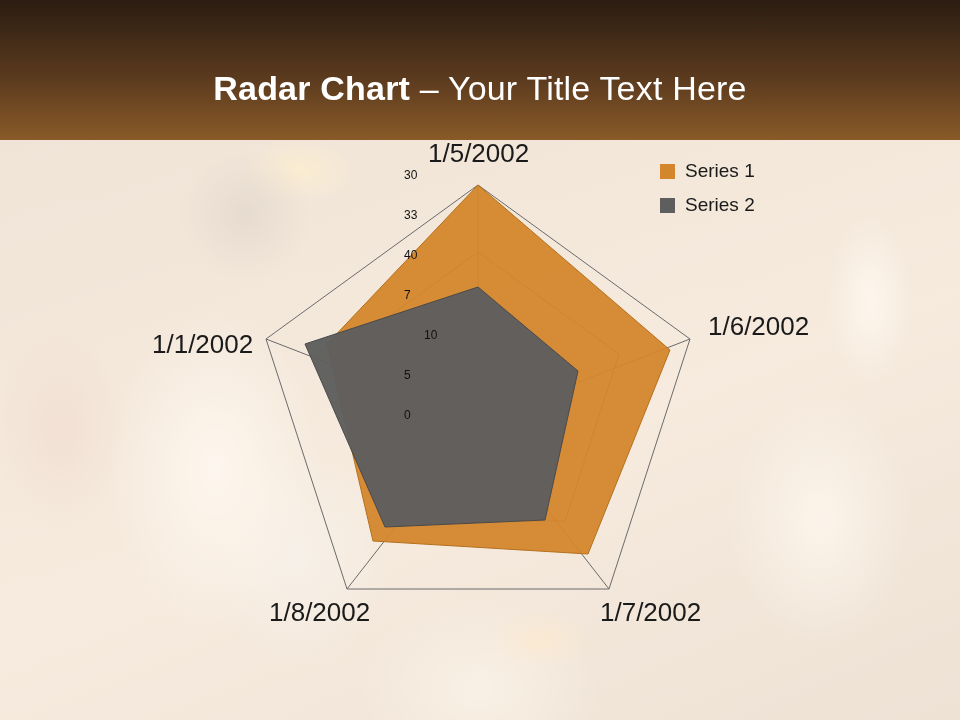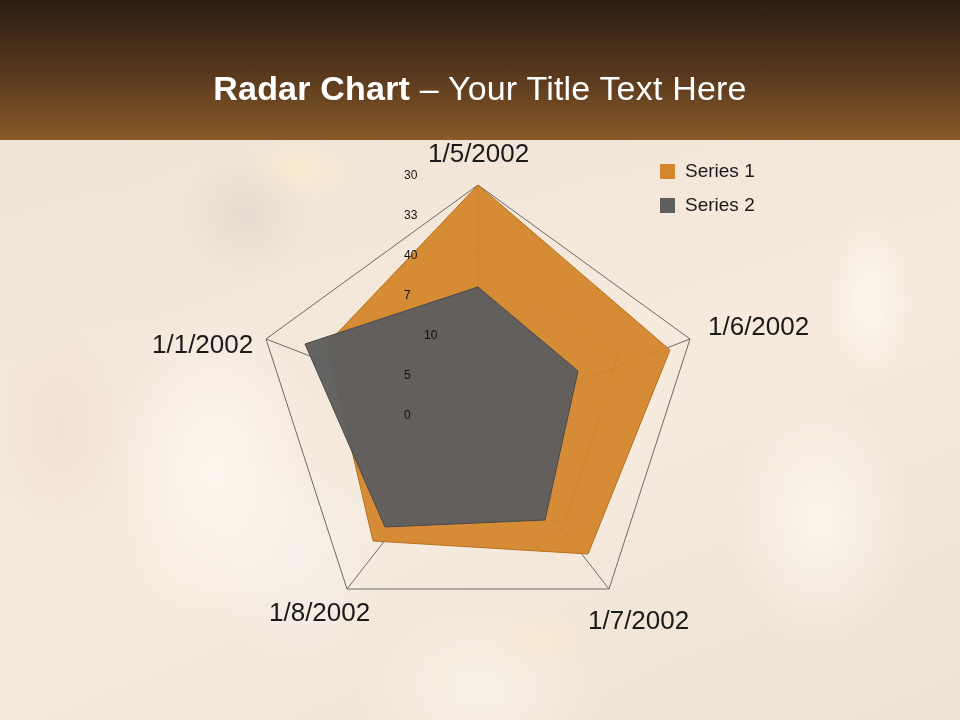--- a/index.html
+++ b/index.html
@@ -144,21 +144,21 @@
     <div class="tick-label" style="left:404px; top:28px; width:36px;">30</div>
     <div class="tick-label" style="left:404px; top:68px; width:36px;">33</div>
     <div class="tick-label" style="left:404px; top:108px; width:36px;">40</div>
     <div class="tick-label" style="left:404px; top:148px; width:36px;">7</div>
     <div class="tick-label" style="left:424px; top:188px; width:36px;">10</div>
     <div class="tick-label" style="left:404px; top:228px; width:36px;">5</div>
     <div class="tick-label" style="left:404px; top:268px; width:36px;">0</div>
 
     <div class="axis-label" style="left:428px; top:-2px;">1/5/2002</div>
     <div class="axis-label" style="left:708px; top:171px;">1/6/2002</div>
-    <div class="axis-label" style="left:588px; top:457px;margin-top:8px;">1/7/2002</div>
+    <div class="axis-label" style="left:600px; top:457px;">1/7/2002</div>
     <div class="axis-label" style="left:243px; top:457px;margin-left:26px;">1/8/2002</div>
     <div class="axis-label" style="left:152px; top:189px;">1/1/2002</div>
 
     <div class="legend">
       <div class="legend-row">
         <span class="swatch" style="background:#d4862c;"></span>
         <span class="legend-text">Series 1</span>
       </div>
       <div class="legend-row">
         <span class="swatch" style="background:#5e5e5e;"></span>

